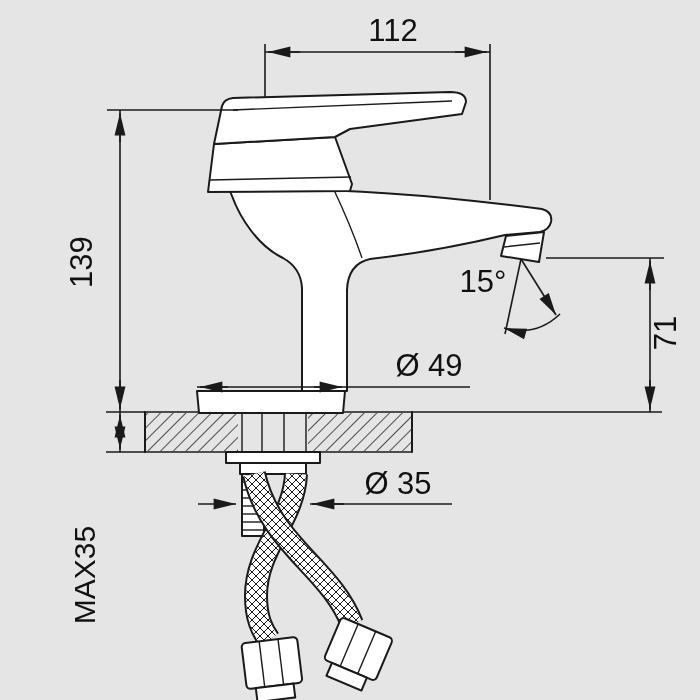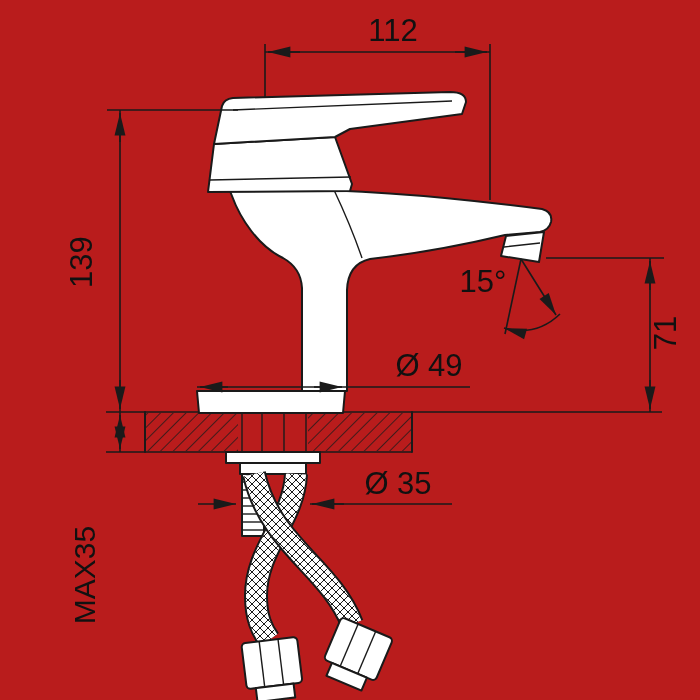--- a/index.html
+++ b/index.html
@@ -1,16 +1,16 @@
 <!DOCTYPE html>
 <html><head>
 <meta charset="utf-8">
 <style>
   html,body{margin:0;padding:0;background:#ffffff;}
-  .stage{width:700px;height:700px;background:#b91c1c;position:relative;overflow:hidden;}
+  .stage{width:700px;height:700px;background:#e5e5e5;position:relative;overflow:hidden;}
   svg{display:block;}
   .ln{fill:none;stroke:#1a1a1a;stroke-width:2;stroke-linejoin:round;stroke-linecap:round;}
   .fw{fill:#ffffff;stroke:#1a1a1a;stroke-width:2;stroke-linejoin:round;}
   .thin{fill:none;stroke:#1a1a1a;stroke-width:1.4;}
   .dim{fill:none;stroke:#1a1a1a;stroke-width:1.6;}
   .dtxt{font-family:"Liberation Sans",sans-serif;font-size:31px;fill:#111;text-anchor:middle;}
   .dtxt-sm{font-family:"Liberation Sans",sans-serif;font-size:30px;fill:#111;text-anchor:middle;}
 </style>
 </head>
 <body>

